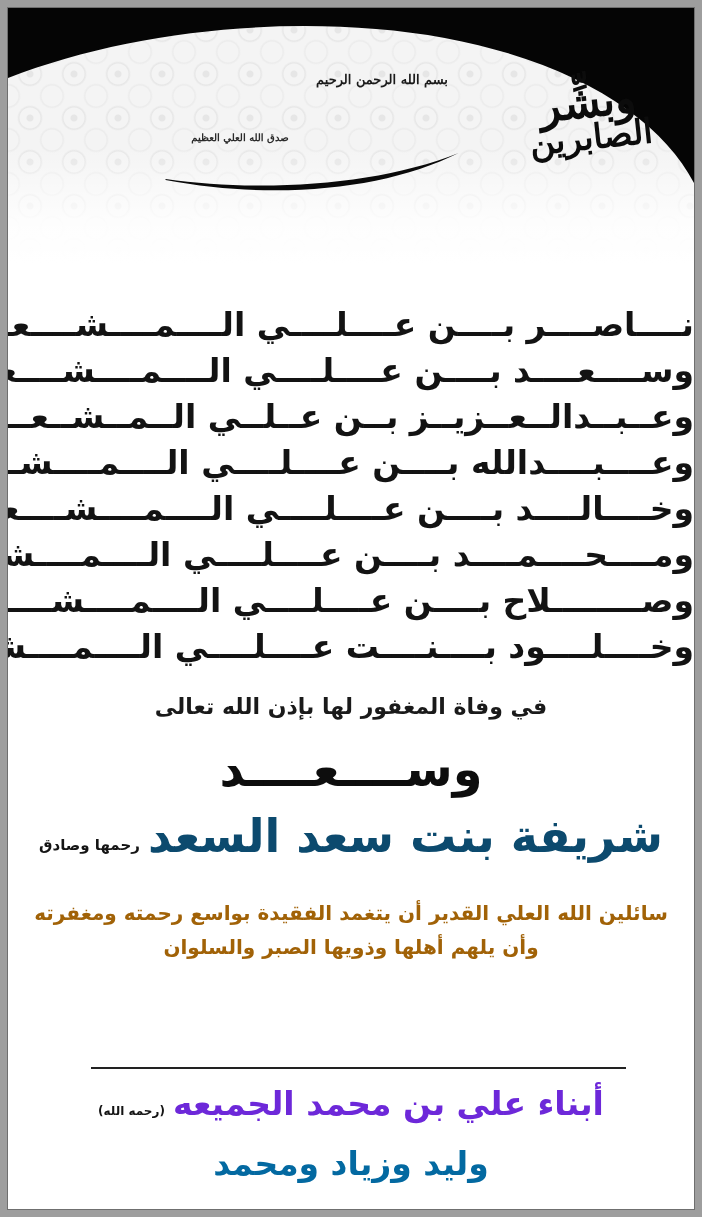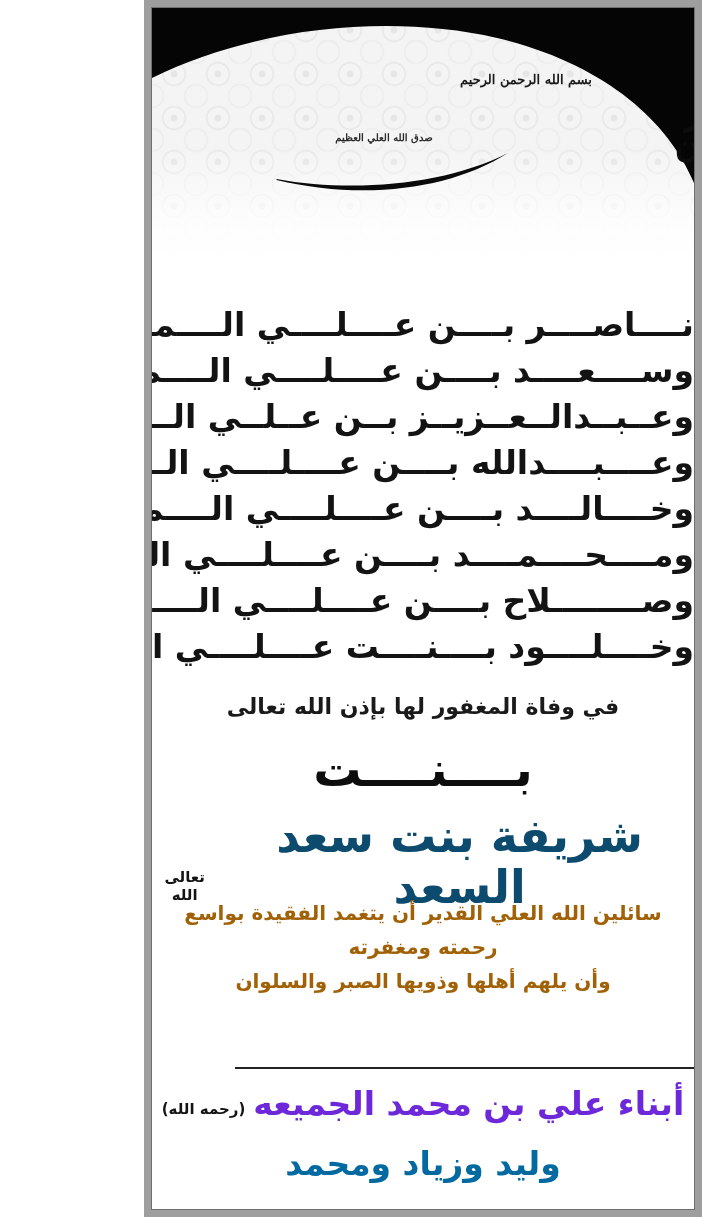--- a/index.html
+++ b/index.html
@@ -1,17 +1,17 @@
 <!DOCTYPE html>
 <html lang="ar" dir="rtl"><head>
 <meta charset="utf-8">
 <style>
   html,body{margin:0;padding:0;background:#ffffff;}
   .page{
-    width:558px;height:1217px;box-sizing:border-box;
+    width:702px;height:1217px;box-sizing:border-box;
     background:#9e9e9e;padding:7px;
     font-family:"DejaVu Sans",sans-serif;
   }
   .inner{
     position:relative;width:100%;height:100%;box-sizing:border-box;
     background:#ffffff;border:1px solid #6f6f6f;overflow:hidden;
     color:#161616;
   }
   
   .header{position:absolute;top:0;left:0;right:0;height:255px;}
@@ -65,21 +65,21 @@
   .prayer{top:888px;font-size:20px;font-weight:bold;line-height:34px;color:#a16207;}
   .istirjaa{
     top:972px;font-family:"DejaVu Serif",serif;font-weight:bold;font-size:25px;color:#0e0e0e;
   }
   .divider{
     position:absolute;top:1059px;left:83px;width:535px;height:0;
     border-top:2px solid #222222;
   }
   .family{top:1076px;display:flex;justify-content:center;align-items:flex-end;gap:8px;}
   .family .fname{font-size:33px;font-weight:bold;color:#6d28d9;line-height:1.2;}
-  .family .fmercy{font-size:15px;font-weight:bold;color:#141414;padding-bottom:6px;}
+  .family .fmercy{font-size:12px;font-weight:bold;color:#141414;padding-bottom:6px;}
   .sons{top:1136px;font-size:33px;font-weight:bold;color:#0369a1;}
 </style>
 </head>
 <body>
 
 <div class="page">
   <div class="inner">
 
     <div class="header">
       <div class="pattern"></div>
@@ -102,25 +102,25 @@
       <div class="name-line">وعــبــدالــعــزيــز بــن عــلــي الــمــشــعــان</div>
       <div class="name-line">وعــــبــــدالله بــــن عــــلــــي الــــمــــشــــعــــان</div>
       <div class="name-line">وخــــالــــد بــــن عــــلــــي الــــمــــشــــعــــان</div>
       <div class="name-line">ومــــحــــمــــد بــــن عــــلــــي الــــمــــشــــعــــان</div>
       <div class="name-line">وصــــــــلاح بــــن عــــلــــي الــــمــــشــــعــــان</div>
       <div class="name-line">وخــــلــــود بــــنــــت عــــلــــي الــــمــــشــــعــــان</div>
     </div>
 
     <div class="block occasion">في وفاة المغفور لها بإذن الله تعالى</div>
 
-    <div class="block relation">بــــنــــت</div>
+    <div class="block relation">وســــعــــد</div>
 
     <div class="block deceased">
       <span class="dname">شريفة بنت سعد السعد</span>
-      <span class="mercy">تعالى الله</span>
+      <span class="mercy">رحمها وصادق</span>
     </div>
 
     <div class="block prayer">
       <div>سائلين الله العلي القدير أن يتغمد الفقيدة بواسع رحمته ومغفرته</div>
       <div>وأن يلهم أهلها وذويها الصبر والسلوان</div>
     </div>
 
 
     <div class="divider"></div>
 

